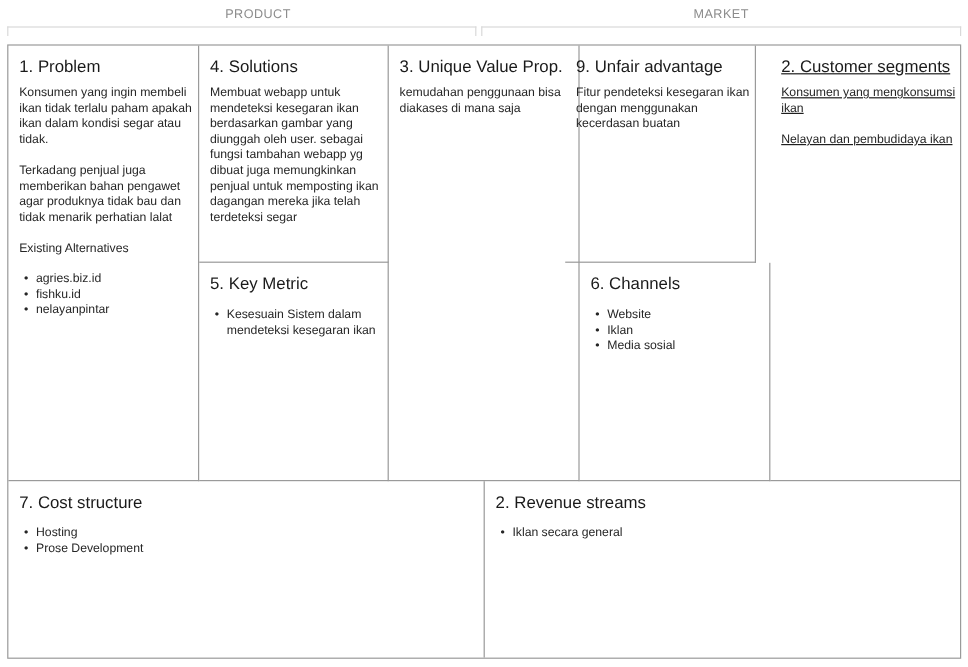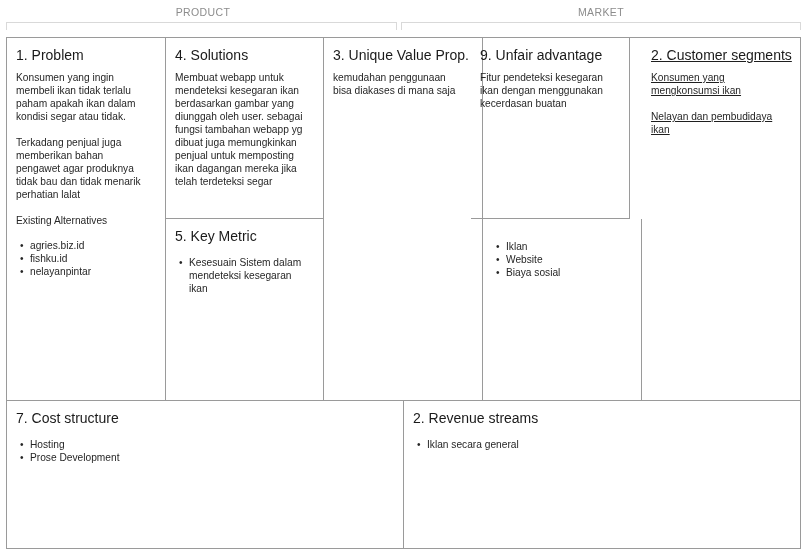--- a/index.html
+++ b/index.html
@@ -1,33 +1,33 @@
 <!DOCTYPE html>
 <html><head>
 <meta charset="utf-8">
 <style>
   * { box-sizing: border-box; margin: 0; padding: 0; }
   html, body { width: 807px; height: 556px; background: #ffffff; overflow: hidden; }
   body { position: relative; font-family: "Liberation Sans", "DejaVu Sans", sans-serif; color: #1f1f1f; }
   .section-label { position: absolute; top: 6px; font-size: 10.5px; letter-spacing: 0.4px; color: #8c8c8c; text-align: center; }
   .bracket { position: absolute; top: 22px; height: 8px; border-top: 1px solid #d9d9d9; border-left: 1px solid #d9d9d9; border-right: 1px solid #d9d9d9; }
   .canvas { position: absolute; left: 6px; top: 37px; width: 795px; height: 512px; border: 1px solid #9a9a9a; }
-  .cell { position: absolute; border-right: 1px solid #9a9a9a; border-bottom: 1px solid #9a9a9a; padding: 9px 15px 6px 9px; overflow: hidden; }
+  .cell { position: absolute; border-right: 1px solid #9a9a9a; border-bottom: 1px solid #9a9a9a; padding: 9px 2px 6px 9px; overflow: hidden; }
   .cell h2 { font-size: 14px; font-weight: normal; color: #1a1a1a; margin-bottom: 8px; white-space: nowrap; }
   .cell p { font-size: 10.2px; line-height: 13px; color: #262626; }
   .cell p + p { margin-top: 13px; }
   .cell ul { list-style: none; font-size: 10.2px; line-height: 13px; color: #262626; margin-top: 12px; }
   .cell ul li { position: relative; padding-left: 14px; }
   .cell ul li::before { content: "•"; position: absolute; left: 4px; top: 0; }
   .cell .sub { margin-top: 13px; font-size: 10.2px; line-height: 13px; color: #262626; }
 </style>
 </head>
 <body>
 
-<div class="section-label" style="left:6px;width:394px;">PRODUCT</div>
+<div class="section-label" style="left:18px;width:394px;">PRODUCT</div>
 <div class="bracket" style="left:6px;width:391px;"></div>
 <div class="section-label" style="left:401px;width:400px;">MARKET</div>
 <div class="bracket" style="left:401px;width:400px;"></div>
 
 <div class="canvas">
 
   <div class="cell" style="left:0;top:0;width:159px;height:363px;">
     <h2>1. Problem</h2>
     <p>Konsumen yang ingin membeli ikan tidak terlalu paham apakah ikan dalam kondisi segar atau tidak.</p>
     <p>Terkadang penjual juga memberikan bahan pengawet agar produknya tidak bau dan tidak menarik perhatian lalat</p>
@@ -55,24 +55,25 @@
     <h2>3. Unique Value Prop.</h2>
     <p>kemudahan penggunaan bisa diakases di mana saja</p>
   </div>
 
   <div class="cell" style="left:464px;top:0;width:159px;height:181px;">
     <h2>9. Unfair advantage</h2>
     <p>Fitur pendeteksi kesegaran ikan dengan menggunakan kecerdasan buatan</p>
   </div>
 
   <div class="cell" style="left:476px;top:181px;width:159px;height:182px;">
+    <h2 style="margin-bottom:10px;">6. Channels</h2>
     <ul>
+      <li>Website</li>
       <li>Iklan</li>
-      <li>Website</li>
-      <li>Biaya sosial</li>
+      <li>Media sosial</li>
     </ul>
   </div>
 
   <div class="cell" style="left:635px;top:0;width:158px;height:363px;border-right:none;text-decoration:underline;">
     <h2>2. Customer segments</h2>
     <p>Konsumen yang mengkonsumsi ikan</p>
     <p>Nelayan dan pembudidaya ikan</p>
   </div>
 
   <div class="cell" style="left:0;top:363px;width:397px;height:147px;border-bottom:none;">

